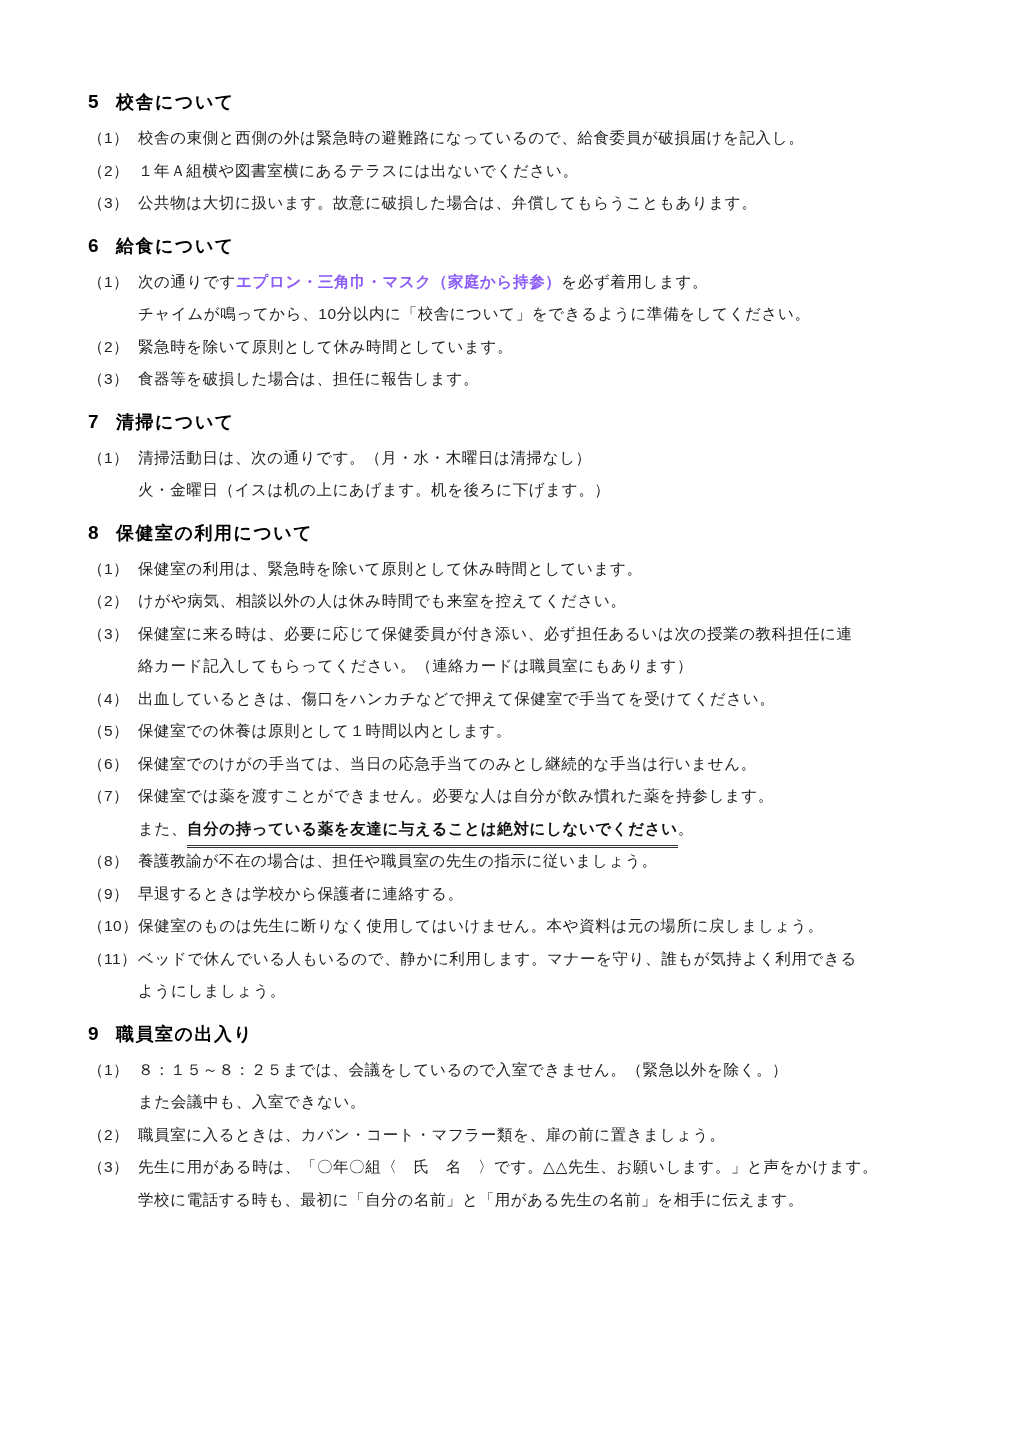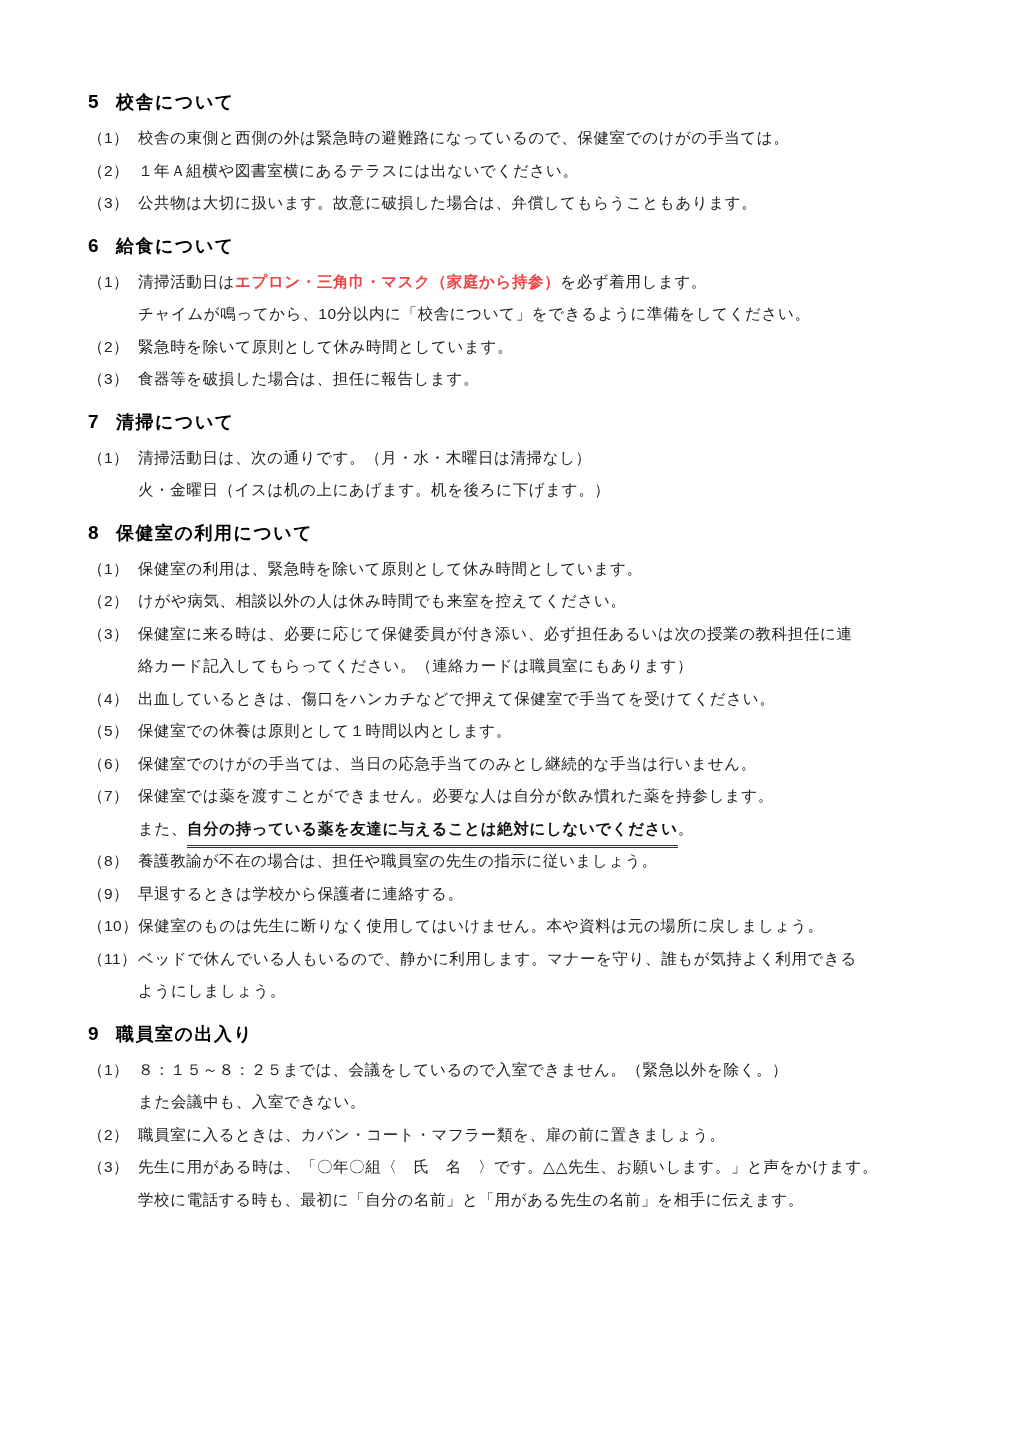--- a/index.html
+++ b/index.html
@@ -56,21 +56,21 @@
     flex: 1 1 auto;
     min-width: 0;
   }
   .line {
     font-size: 15.5px;
     line-height: 32.5px;
     letter-spacing: 0.6px;
   }
   .seg-b {
     font-weight: bold;
-    color: #ef4444;
+    color: #8b5cf6;
   }
   .seg-u {
     font-weight: bold;
     color: #111111;
     border-bottom: 3px double #333333;
     padding-bottom: 8px;
   }
 </style>
 </head>
 <body>
@@ -78,21 +78,21 @@
 <div class="page">
   <div id="sections">
       <section class="sec">
         <div class="sec-heading">
           <span class="sec-num">5</span>
           <span class="sec-title">校舎について</span>
         </div>
         <div class="item">
           <span class="marker">（1）</span>
           <div class="item-body">
-            <div class="line"><span class="seg">校舎の東側と西側の外は緊急時の避難路になっているので、保健室でのけがの手当ては。</span></div>
+            <div class="line"><span class="seg">校舎の東側と西側の外は緊急時の避難路になっているので、給食委員が破損届けを記入し。</span></div>
           </div>
         </div>
         <div class="item">
           <span class="marker">（2）</span>
           <div class="item-body">
             <div class="line"><span class="seg">１年Ａ組横や図書室横にあるテラスには出ないでください。</span></div>
           </div>
         </div>
         <div class="item">
           <span class="marker">（3）</span>
@@ -102,21 +102,21 @@
         </div>
       </section>
       <section class="sec">
         <div class="sec-heading">
           <span class="sec-num">6</span>
           <span class="sec-title">給食について</span>
         </div>
         <div class="item">
           <span class="marker">（1）</span>
           <div class="item-body">
-            <div class="line"><span class="seg">清掃活動日は</span><span class="seg seg-b">エプロン・三角巾・マスク（家庭から持参）</span><span class="seg">を必ず着用します。</span></div>
+            <div class="line"><span class="seg">次の通りです</span><span class="seg seg-b">エプロン・三角巾・マスク（家庭から持参）</span><span class="seg">を必ず着用します。</span></div>
             <div class="line"><span class="seg">チャイムが鳴ってから、10分以内に「校舎について」をできるように準備をしてください。</span></div>
           </div>
         </div>
         <div class="item">
           <span class="marker">（2）</span>
           <div class="item-body">
             <div class="line"><span class="seg">緊急時を除いて原則として休み時間としています。</span></div>
           </div>
         </div>
         <div class="item">

